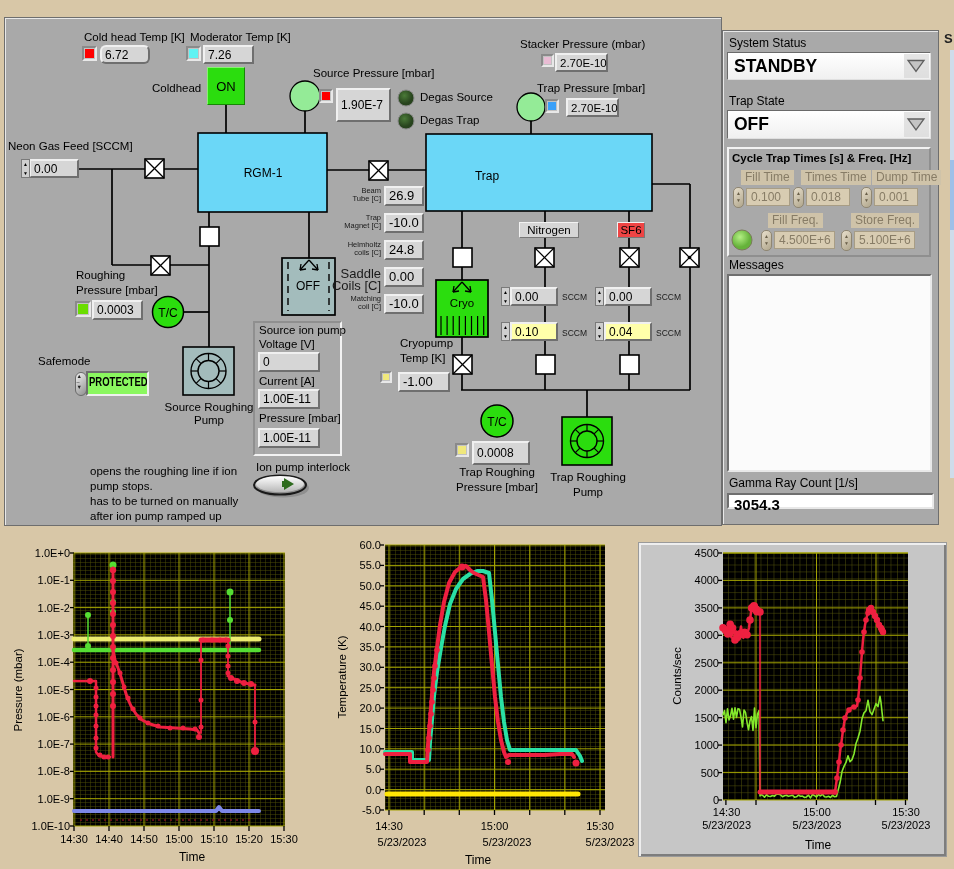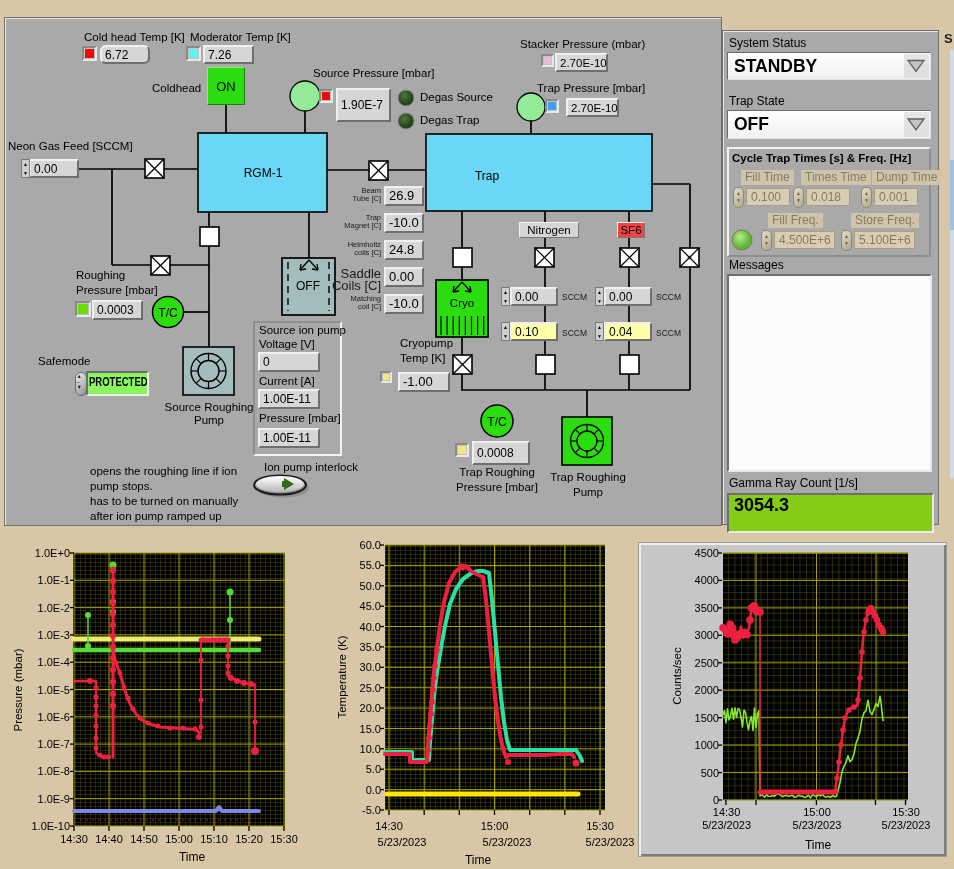--- a/index.html
+++ b/index.html
@@ -169,21 +169,21 @@
 <div class="lbl" style="left:420px;top:114px;">Degas Trap</div>
 <div class="lbl" style="left:8px;top:140px;">Neon Gas Feed [SCCM]</div>
 <div class="lbl" style="left:520px;top:38px;">Stacker Pressure (mbar)</div>
 <div class="lbl" style="left:537px;top:82px;">Trap Pressure [mbar]</div>
 <div class="lbl" style="left:76px;top:269px;">Roughing</div>
 <div class="lbl" style="left:76px;top:284px;">Pressure [mbar]</div>
 <div class="lbl" style="left:38px;top:355px;">Safemode</div>
 <div class="lbl" style="left:163px;top:401px;width:92px;text-align:center">Source Roughing<br>Pump</div>
 <div class="lbl" style="left:400px;top:337px;">Cryopump</div>
 <div class="lbl" style="left:400px;top:352px;">Temp [K]</div>
-<div class="lbl" style="left:264px;top:461px;text-align:right;">Ion pump interlock</div>
+<div class="lbl" style="left:256px;top:461px;text-align:right;">Ion pump interlock</div>
 <div class="lbl" style="left:90px;top:464px;line-height:15px">opens the roughing line if ion<br>pump stops.<br>has to be turned on manually<br>after ion pump ramped up</div>
 <div class="lbl" style="left:451px;top:465px;width:92px;text-align:center;line-height:15px">Trap Roughing<br>Pressure [mbar]</div>
 <div class="lbl" style="left:542px;top:470px;width:92px;text-align:center;line-height:15px">Trap Roughing<br>Pump</div>
 <div class="lbl" style="left:321px;top:187px;width:60px;text-align:right;font-size:7.5px;line-height:8px;color:#1a1a1a">Beam<br>Tube [C]</div>
 <div class="lbl" style="left:321px;top:214px;width:60px;text-align:right;font-size:7.5px;line-height:8px;color:#1a1a1a">Trap<br>Magnet [C]</div>
 <div class="lbl" style="left:321px;top:241px;width:60px;text-align:right;font-size:7.5px;line-height:8px;color:#1a1a1a">Helmholtz<br>coils [C]</div>
 <div class="lbl" style="left:321px;top:268px;width:60px;text-align:right;font-size:13px;line-height:12px;color:#1a1a1a">Saddle<br>Coils [C]</div>
 <div class="lbl" style="left:321px;top:295px;width:60px;text-align:right;font-size:7.5px;line-height:8px;color:#1a1a1a">Matching<br>coil [C]</div>
 <div class="ro" style="left:100px;top:45px;width:50px;height:19px;font-size:12px;border-radius:6px;">
     <span>6.72</span>
@@ -350,21 +350,21 @@
   </svg>
 <div class="osp" style="left:761px;top:230px;height:21px"></div>
 <div class="a" style="left:764px;top:233px;font-size:5px;color:#6a604a;line-height:7px">▲<br>▼</div>
 <div class="dro" style="left:774px;top:231px;width:61px;height:18px">4.500E+6</div>
 <div class="osp" style="left:841px;top:230px;height:21px"></div>
 <div class="a" style="left:844px;top:233px;font-size:5px;color:#6a604a;line-height:7px">▲<br>▼</div>
 <div class="dro" style="left:854px;top:231px;width:61px;height:18px">5.100E+6</div>
 <div class="lbl" style="left:729px;top:259px;font-size:12px">Messages</div>
 <div class="a" style="left:727px;top:274px;width:205px;height:198px;background:#fbfbfb;border:2px solid;border-color:#6f6f6f #e8e8e8 #e8e8e8 #6f6f6f"></div>
 <div class="lbl" style="left:729px;top:477px;font-size:12px">Gamma Ray Count [1/s]</div>
-<div class="a" style="left:727px;top:493px;width:207px;height:40px;background:#84cc16;border:2px solid;border-color:#6f6f6f #e8e8e8 #e8e8e8 #6f6f6f;font-size:18px;font-weight:bold;line-height:20px;padding-left:5px">3054.3</div>
+<div class="a" style="left:727px;top:493px;width:207px;height:16px;background:#ffffff;border:2px solid;border-color:#6f6f6f #e8e8e8 #e8e8e8 #6f6f6f;font-size:15px;font-weight:bold;line-height:20px;padding-left:5px">3054.3</div>
 <svg class="a" style="left:0;top:530px" width="954" height="339">
     <defs>
       <pattern id="mg" width="5" height="4" patternUnits="userSpaceOnUse">
         <rect width="5" height="4" fill="#000"></rect>
         <path d="M0 0 H5 M0 0 V4" stroke="#4a4a06" stroke-width="1"></path>
       </pattern>
       <pattern id="mg3" width="6.5" height="6.9" patternUnits="userSpaceOnUse">
         <rect width="6.5" height="6.9" fill="#000"></rect>
         <path d="M0 0 H6.5 M0 0 V6.9" stroke="#52520a" stroke-width="1"></path>
       </pattern>

